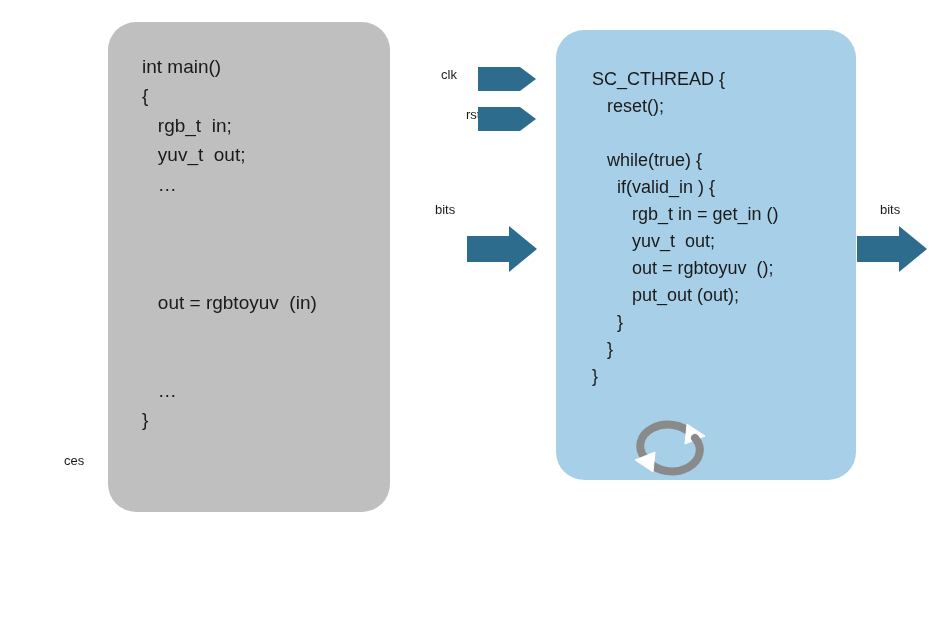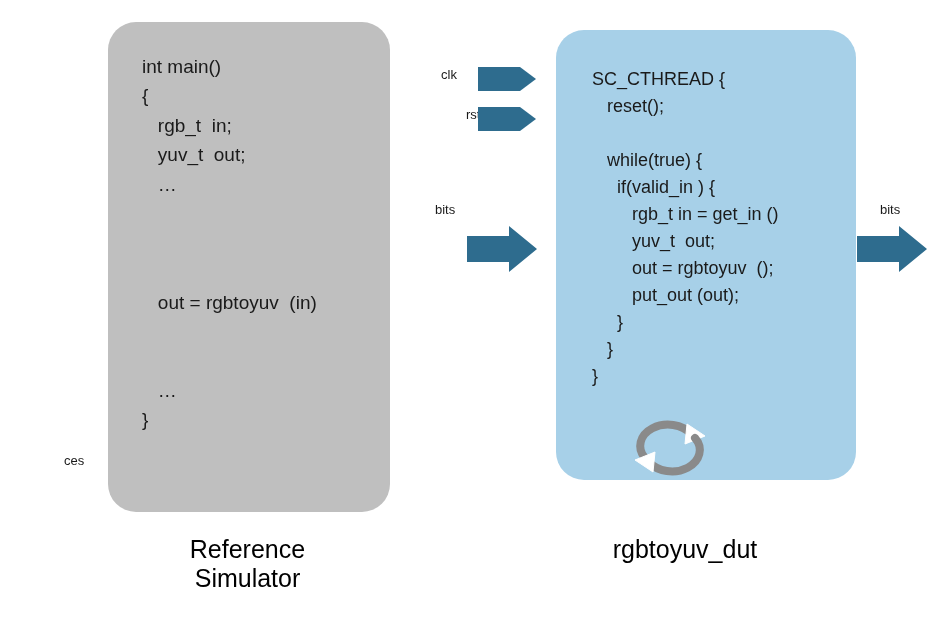--- a/index.html
+++ b/index.html
@@ -142,38 +142,36 @@
 
    out = rgbtoyuv  (in)
 
 
    …
 }</div>
   </div>
 
   <div class="side-label ces-label">ces</div>
 
-  <div class="box-label ref-label">Reference Simulator</div>
 
   <div class="code-box dut-box">
     <div class="code-text dut-code">SC_CTHREAD {
    reset();
 
    while(true) {
      if(valid_in ) {
         rgb_t in = get_in ()
         yuv_t  out;
         out = rgbtoyuv  ();
         put_out (out);
      }
    }
 }</div>
   </div>
 
-  <div class="box-label dut-label">rgbtoyuv_dut</div>
 
   <div class="side-label clk-label">clk</div>
   <svg class="pentagon-arrow clk-arrow" width="60" height="30">
     <polygon points="0,3 42,3 58,15 42,27 0,27" fill="#2e6c8e"></polygon>
   </svg>
 
   <div class="side-label rstn-label">rstn</div>
   <svg class="pentagon-arrow rstn-arrow" width="60" height="30">
     <polygon points="0,3 42,3 58,15 42,27 0,27" fill="#2e6c8e"></polygon>
   </svg>

